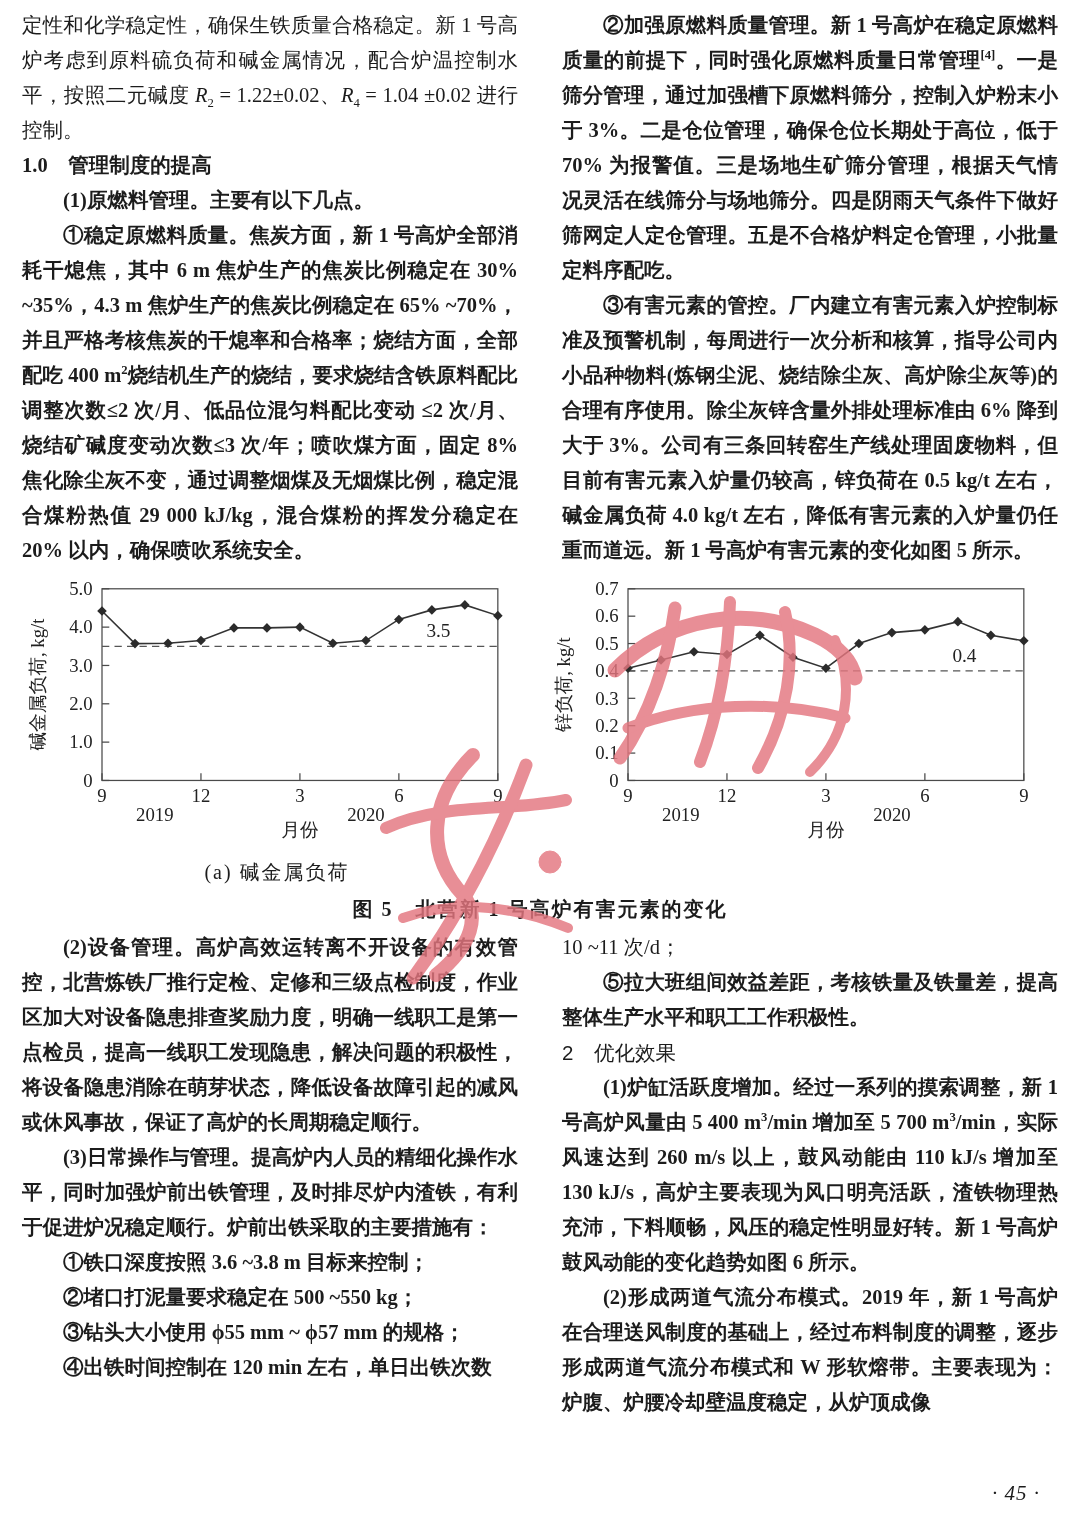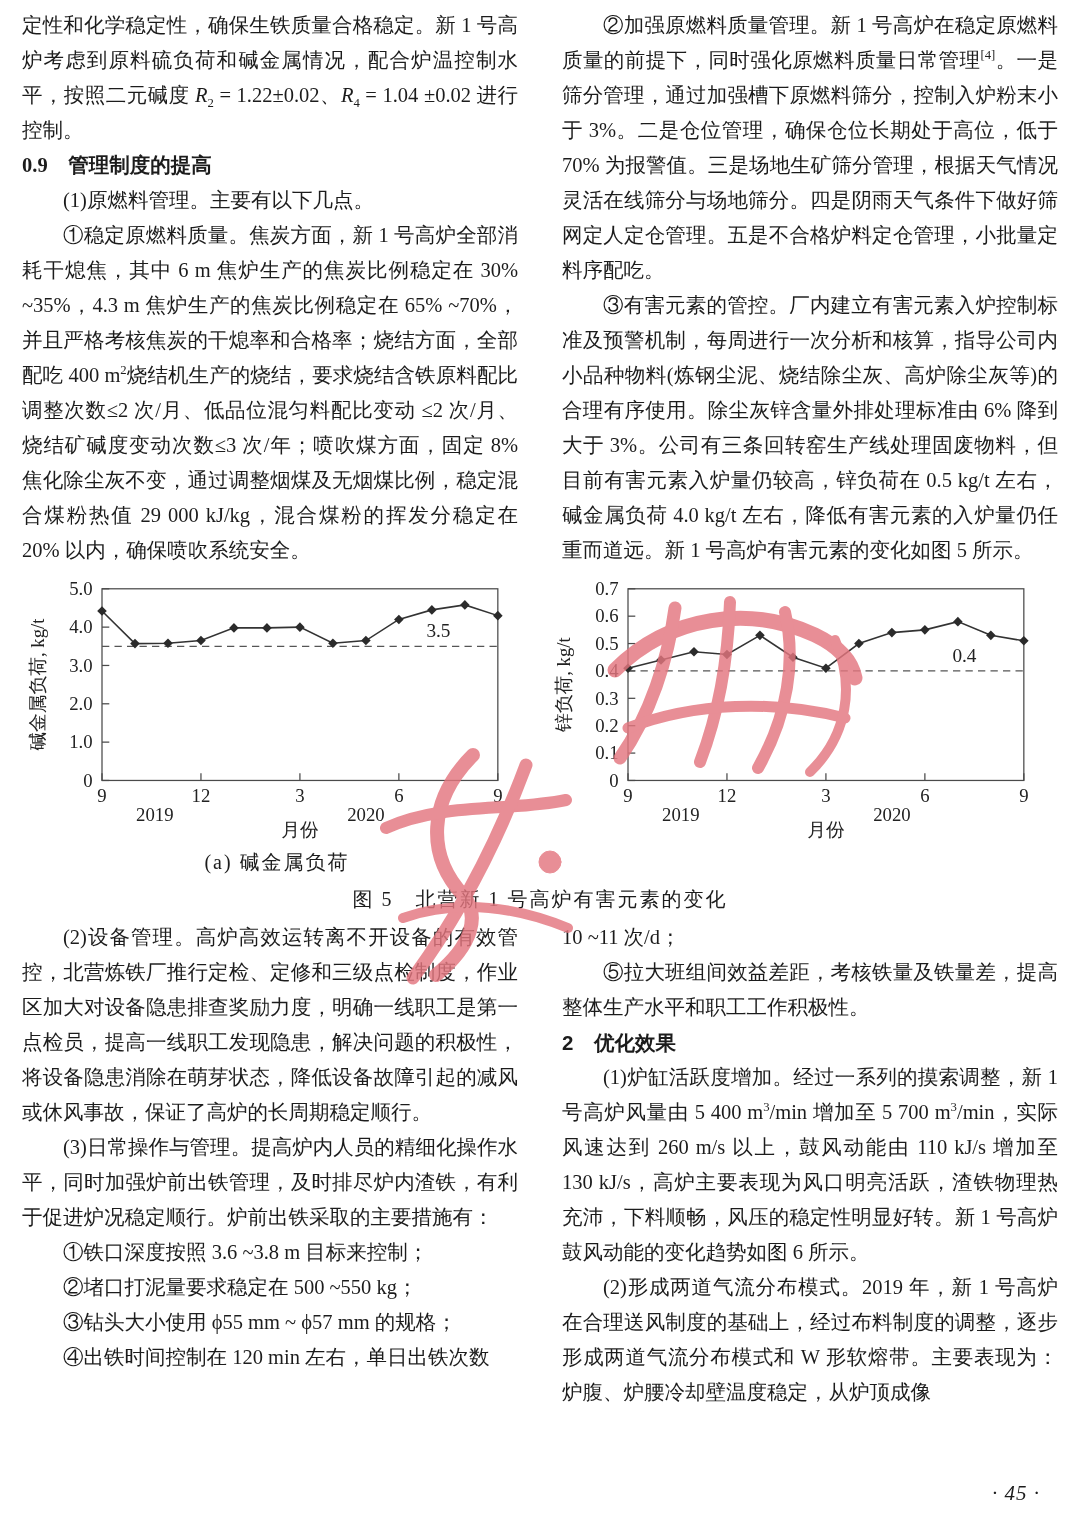--- a/index.html
+++ b/index.html
@@ -18,54 +18,54 @@
     padding:0 22px;
   }
   .cols.top{padding-top:8px;}
   .col{
     width:496px;
     font-size:20.5px;
     line-height:35px;
     text-align:justify;
   }
   .col p{margin:0;}
-  .para.indent{text-indent:2em;}
+  .para.indent{text-indent:2em;font-weight:bold;}
   .h-kai{font-weight:700;}
-  .h-hei{font-weight:700;font-family:"Liberation Sans","DejaVu Sans",sans-serif;}
+  .h-hei{font-weight:400;font-family:"Liberation Sans","DejaVu Sans",sans-serif;}
   sup,sub{font-size:0.62em;line-height:0;}
   .figure{position:relative;margin-top:4px;}
   .charts{display:flex;justify-content:center;gap:26px;}
   .chart{width:500px;text-align:center;}
   .chart svg{width:500px;height:269px;display:block;}
   .tick{font-size:18px;font-family:"Liberation Serif","DejaVu Serif",serif;fill:#222;}
   .ref{font-size:18.5px;font-family:"Liberation Serif","DejaVu Serif",serif;fill:#222;}
-  .subcap{font-size:20px;margin-top:8px;letter-spacing:2px;}
+  .subcap{font-size:20px;margin-top:18px;letter-spacing:2px;}
   .figcaption{
-    text-align:center;font-size:20px;font-weight:400;
+    text-align:center;font-size:20px;font-weight:700;
     margin-top:10px;letter-spacing:2px;
   }
   .cols.bottom{margin-top:7px;}
   .watermark{
     position:absolute;left:0;top:555px;width:1080px;height:440px;
     pointer-events:none;opacity:0.82;
   }
   .page-number{
     position:absolute;right:40px;bottom:16px;
     font-size:21px;letter-spacing:1px;font-style:italic;
   }
 </style>
 </head>
 <body>
 
 <div class="page">
 
   <div class="cols top">
     <div class="col" id="col-top-left">
         <p class="para"><span>定性和化学稳定性，确保生铁质量合格稳定。新 1 号高炉考虑到原料硫负荷和碱金属情况，配合炉温控制水平，按照二元碱度 </span><span style="font-style: italic;">R</span><sub>2</sub><span> = 1.22±0.02、</span><span style="font-style: italic;">R</span><sub>4</sub><span> = 1.04 ±0.02 进行控制。</span></p>
-        <p class="h-kai"><span>0.9　管理制度的提高</span></p>
+        <p class="h-kai"><span>1.0　管理制度的提高</span></p>
         <p class="para indent"><span>(1)原燃料管理。主要有以下几点。</span></p>
         <p class="para indent"><span>①稳定原燃料质量。焦炭方面，新 1 号高炉全部消耗干熄焦，其中 6 m 焦炉生产的焦炭比例稳定在 30% ~35%，4.3 m 焦炉生产的焦炭比例稳定在 65% ~70%，并且严格考核焦炭的干熄率和合格率；烧结方面，全部配吃 400 m</span><sup>2</sup><span>烧结机生产的烧结，要求烧结含铁原料配比调整次数≤2 次/月、低品位混匀料配比变动 ≤2 次/月、烧结矿碱度变动次数≤3 次/年；喷吹煤方面，固定 8% 焦化除尘灰不变，通过调整烟煤及无烟煤比例，稳定混合煤粉热值 29 000 kJ/kg，混合煤粉的挥发分稳定在 20% 以内，确保喷吹系统安全。</span></p>
       </div>
     <div class="col" id="col-top-right">
         <p class="para indent"><span>②加强原燃料质量管理。新 1 号高炉在稳定原燃料质量的前提下，同时强化原燃料质量日常管理</span><sup>[4]</sup><span>。一是筛分管理，通过加强槽下原燃料筛分，控制入炉粉末小于 3%。二是仓位管理，确保仓位长期处于高位，低于 70% 为报警值。三是场地生矿筛分管理，根据天气情况灵活在线筛分与场地筛分。四是阴雨天气条件下做好筛网定人定仓管理。五是不合格炉料定仓管理，小批量定料序配吃。</span></p>
         <p class="para indent"><span>③有害元素的管控。厂内建立有害元素入炉控制标准及预警机制，每周进行一次分析和核算，指导公司内小品种物料(炼钢尘泥、烧结除尘灰、高炉除尘灰等)的合理有序使用。除尘灰锌含量外排处理标准由 6% 降到大于 3%。公司有三条回转窑生产线处理固废物料，但目前有害元素入炉量仍较高，锌负荷在 0.5 kg/t 左右，碱金属负荷 4.0 kg/t 左右，降低有害元素的入炉量仍任重而道远。新 1 号高炉有害元素的变化如图 5 所示。</span></p>
       </div>
   </div>
 
   <div class="figure">

